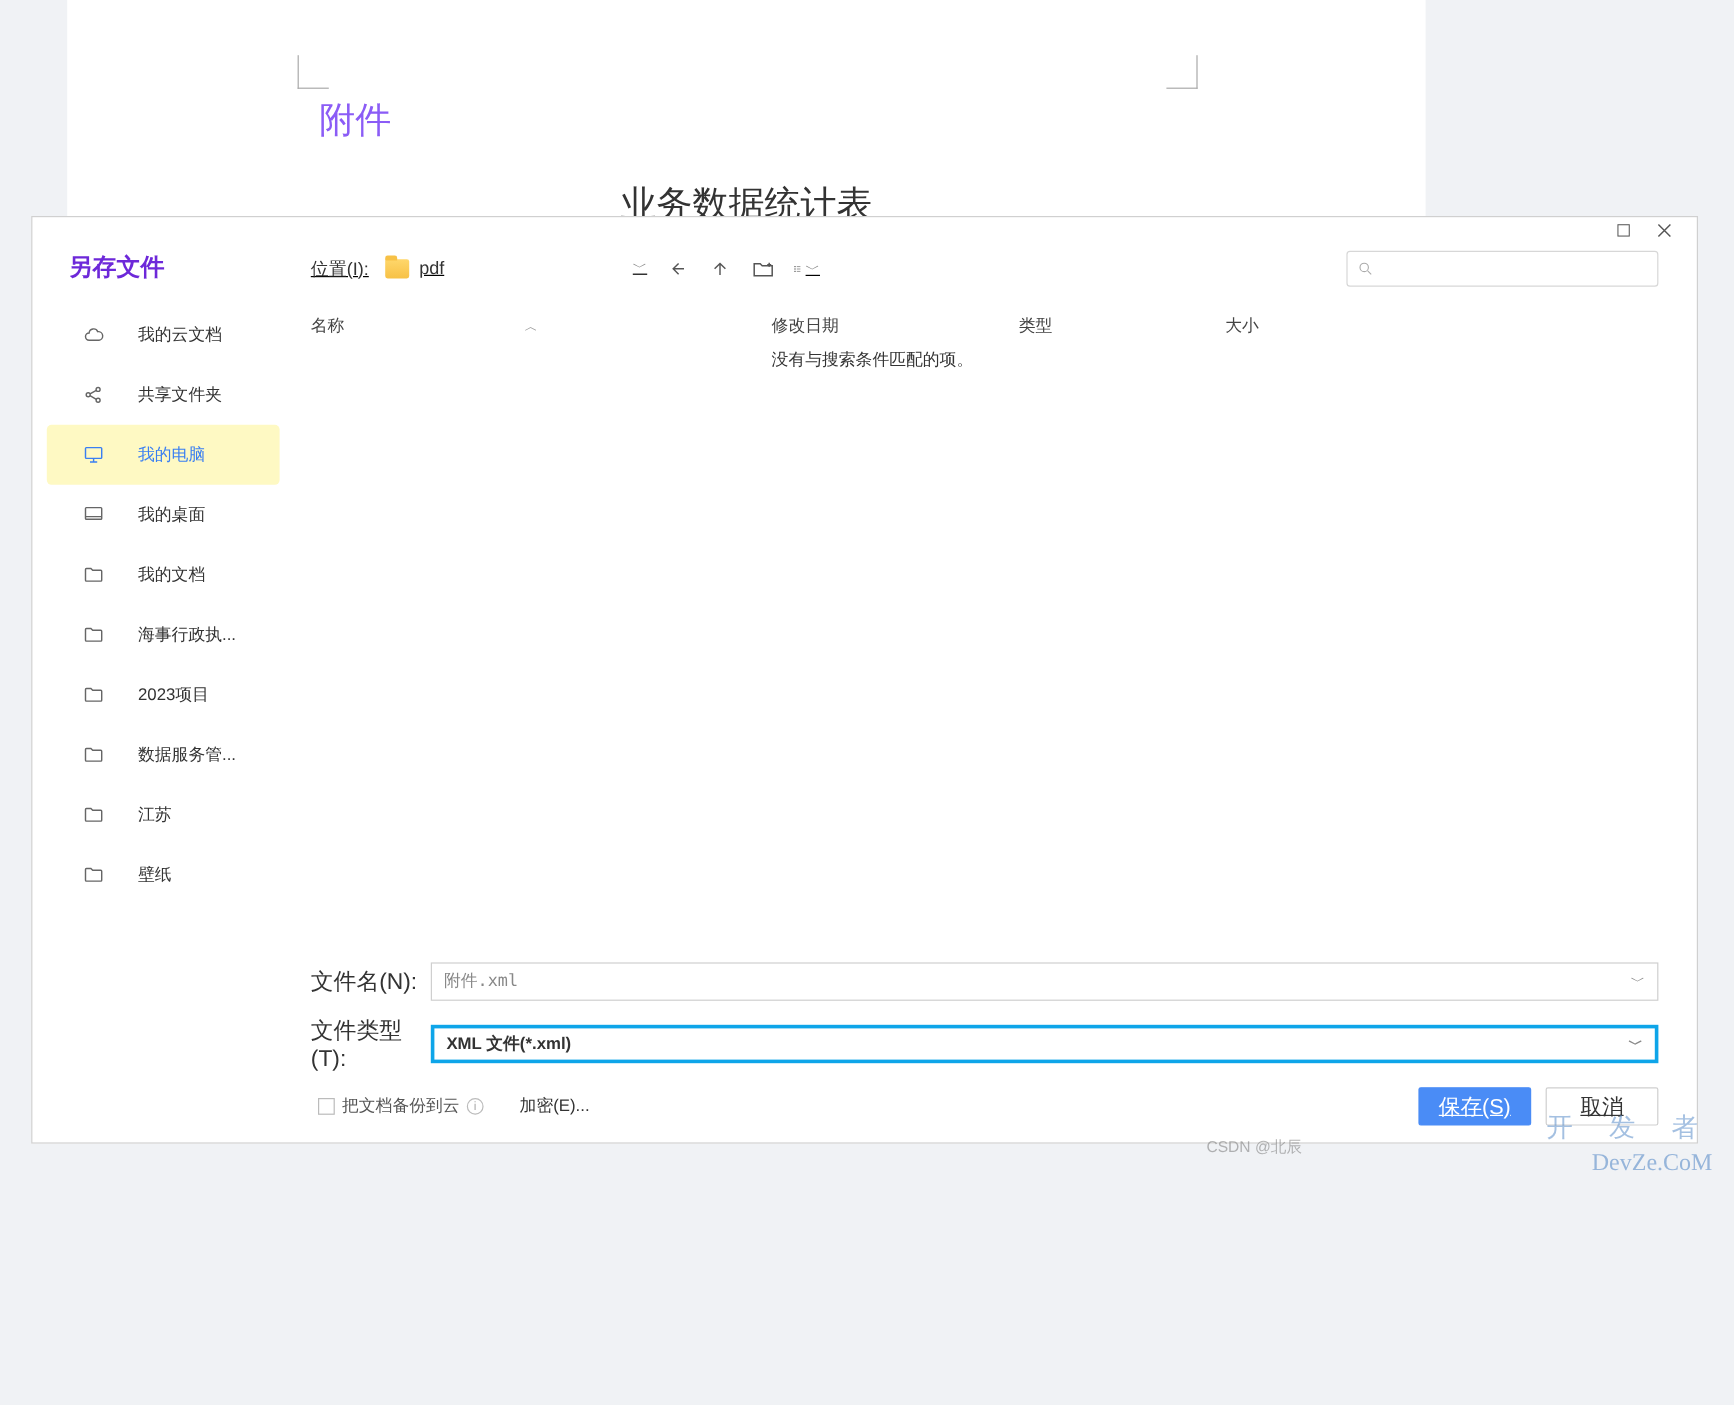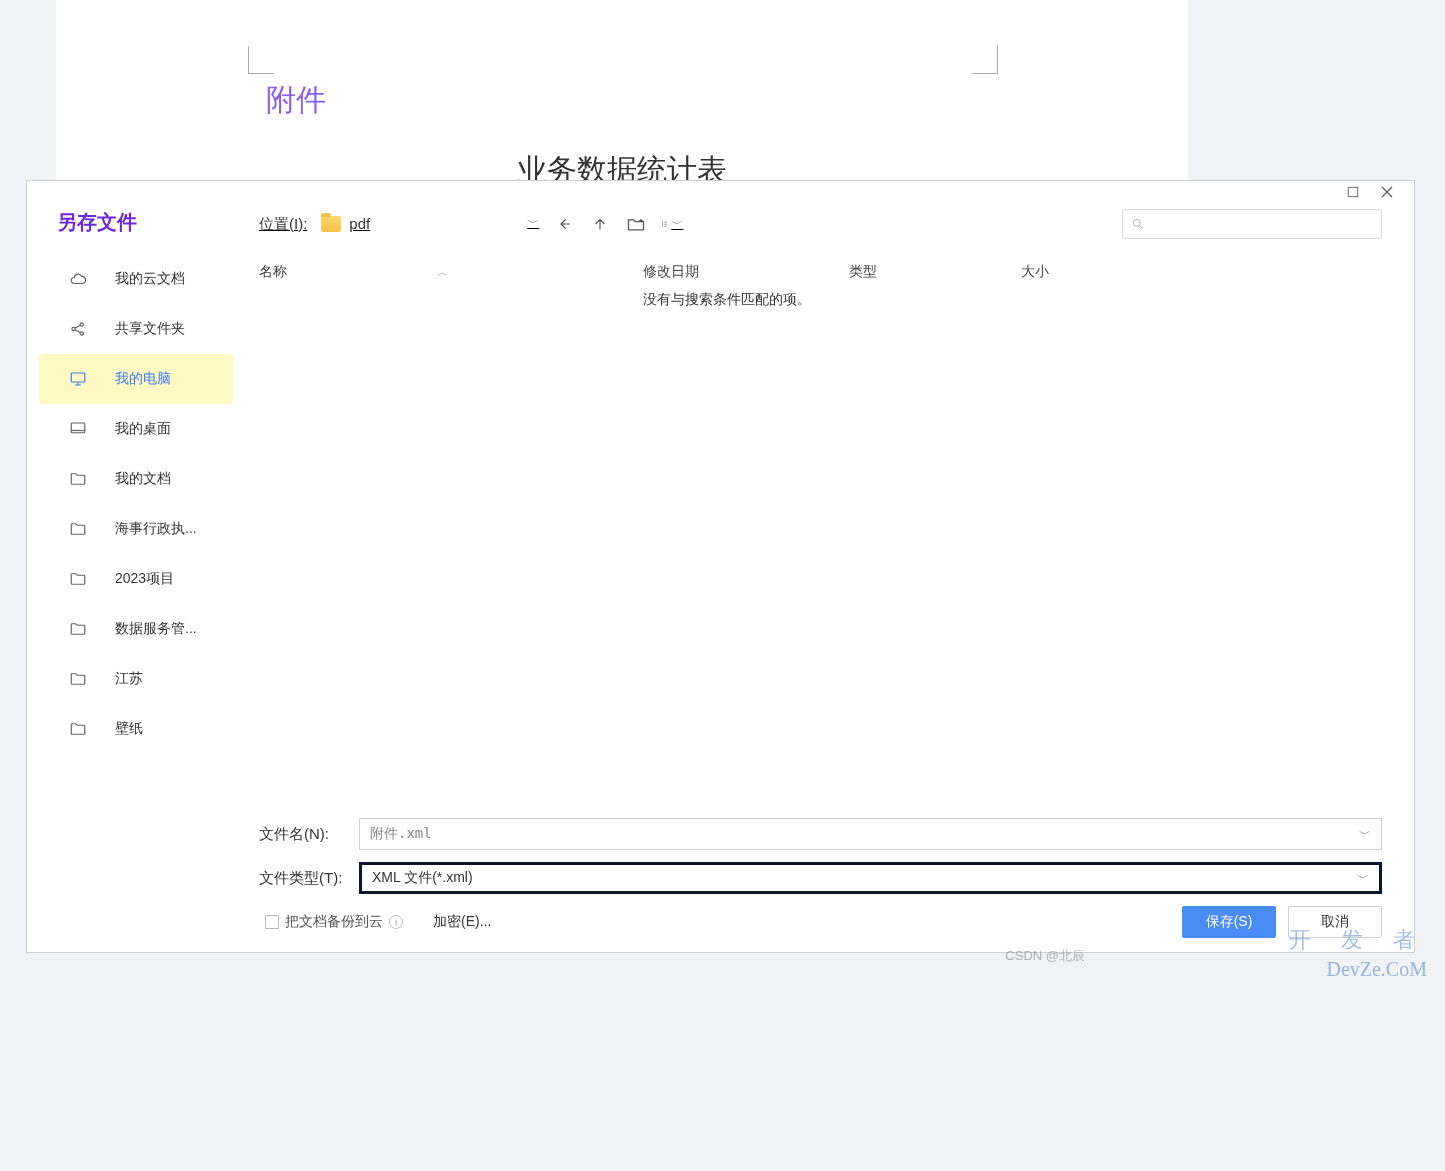--- a/index.html
+++ b/index.html
@@ -40,30 +40,30 @@
     .list-hdr { display: flex; padding: 6px 0 6px 20px; font-size: 14px; color: #444; }
     .col-name { width: 384px; display:flex; align-items:center; gap:150px; }
     .sort-arr { color:#999; font-size:11px; }
     .col-date { width: 206px; }
     .col-type { width: 172px; }
     .col-size { flex:1; }
     .empty-msg { padding: 4px 0 0 404px; font-size: 14px; color: #333; }
     
     .footer { padding: 10px 32px 14px 20px; }
     .frow { display: flex; align-items: center; margin-bottom: 12px; gap: 10px; }
-    .flabel { width: 90px; font-size: 15px; color: #333; text-align: left; }
+    .flabel { width: 90px; font-size: 19px; color: #333; text-align: left; }
     .f-combo { flex: 1; height: 32px; border: 1px solid #cfcfcf; display: flex; align-items: center; padding: 0 10px; font-size: 14px; color: #666; justify-content: space-between; cursor:pointer; }
-    .f-combo.hl { border: 3px solid #0f172a; }
+    .f-combo.hl { border: 3px solid #0ea5e9; font-weight: bold; }
     .opts-row { display:flex; align-items:center; gap: 30px; padding-left: 6px; }
     .chk { display:flex; align-items:center; gap:6px; font-size:14px; color:#555; cursor:pointer; }
     .chk-box { width:14px; height:14px; border:1px solid #bbb; }
     .info-ic { width:14px;height:14px; border:1px solid #bbb; border-radius:50%; display:inline-flex; align-items:center; justify-content:center; font-size:10px; color:#aaa; }
     .link { font-size:14px; color:#333; cursor:pointer; }
     .btns { margin-left:auto; display:flex; gap:12px; }
-    .btn { width: 94px; height: 32px; border:1px solid #cfcfcf; background:#fff; font-size:14px; color:#333; cursor:pointer; border-radius:2px; }
+    .btn { width: 94px; height: 32px; border:1px solid #cfcfcf; background:#fff; font-size:18px; color:#333; cursor:pointer; border-radius:2px;text-decoration:underline; }
     .btn.primary { background:#4a8cf6; border-color:#4a8cf6; color:#fff; }
     
     .watermark1 { position:absolute; bottom: 206px; right: 360px; font-size: 13px; color: rgba(120,120,120,0.55); }
     .watermark2 { position:absolute; bottom: 216px; right: 18px; font-size: 22px; color: rgba(90,140,200,0.55); letter-spacing: 12px; font-weight: 300; }
     .watermark3 { position:absolute; bottom: 190px; right: 18px; font-size: 20px; color: rgba(90,140,200,0.6); font-family: 'Times New Roman', serif; }
   </style>
 </head>
 <body>
 
 <div class="doc-page">

